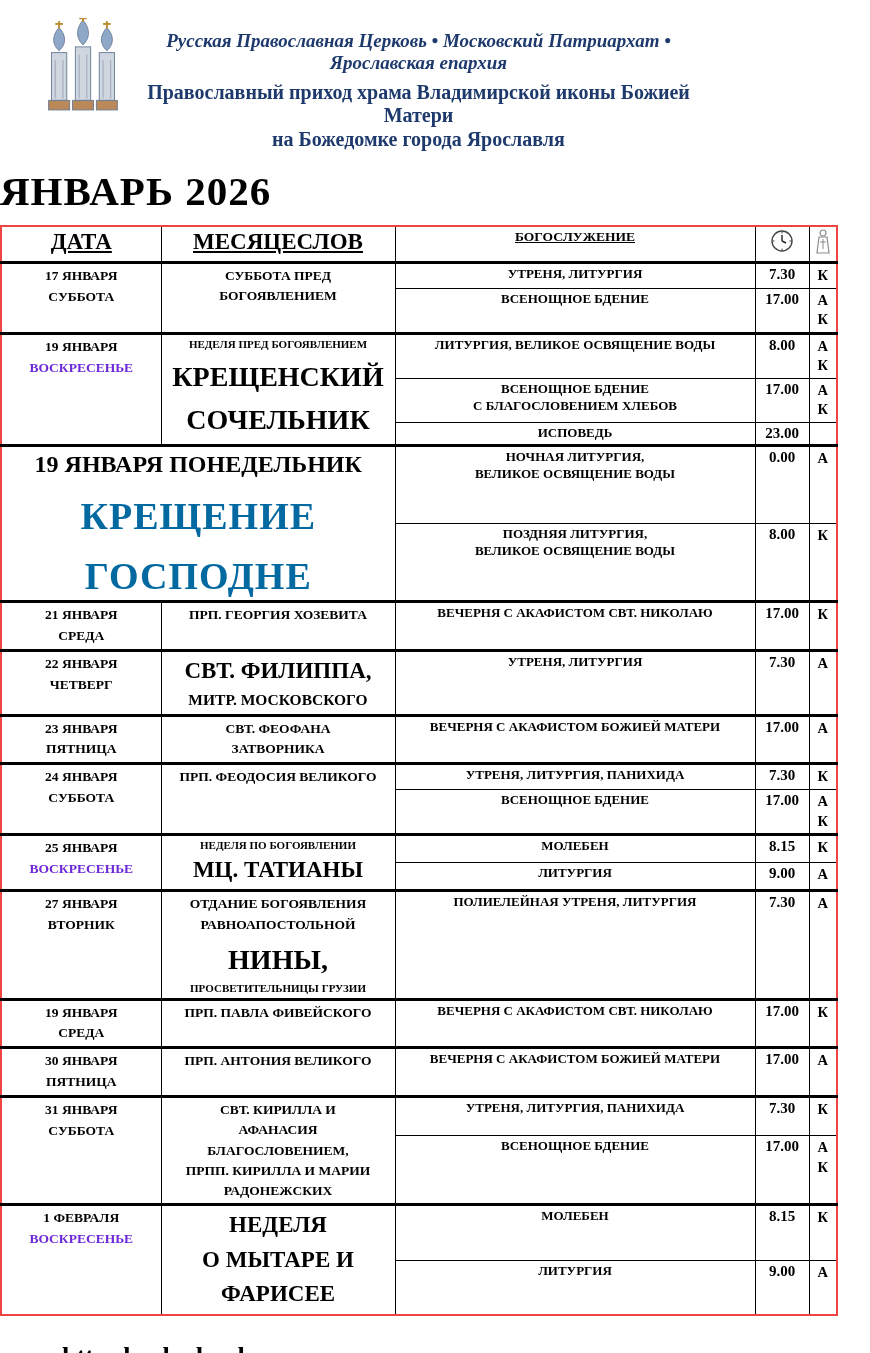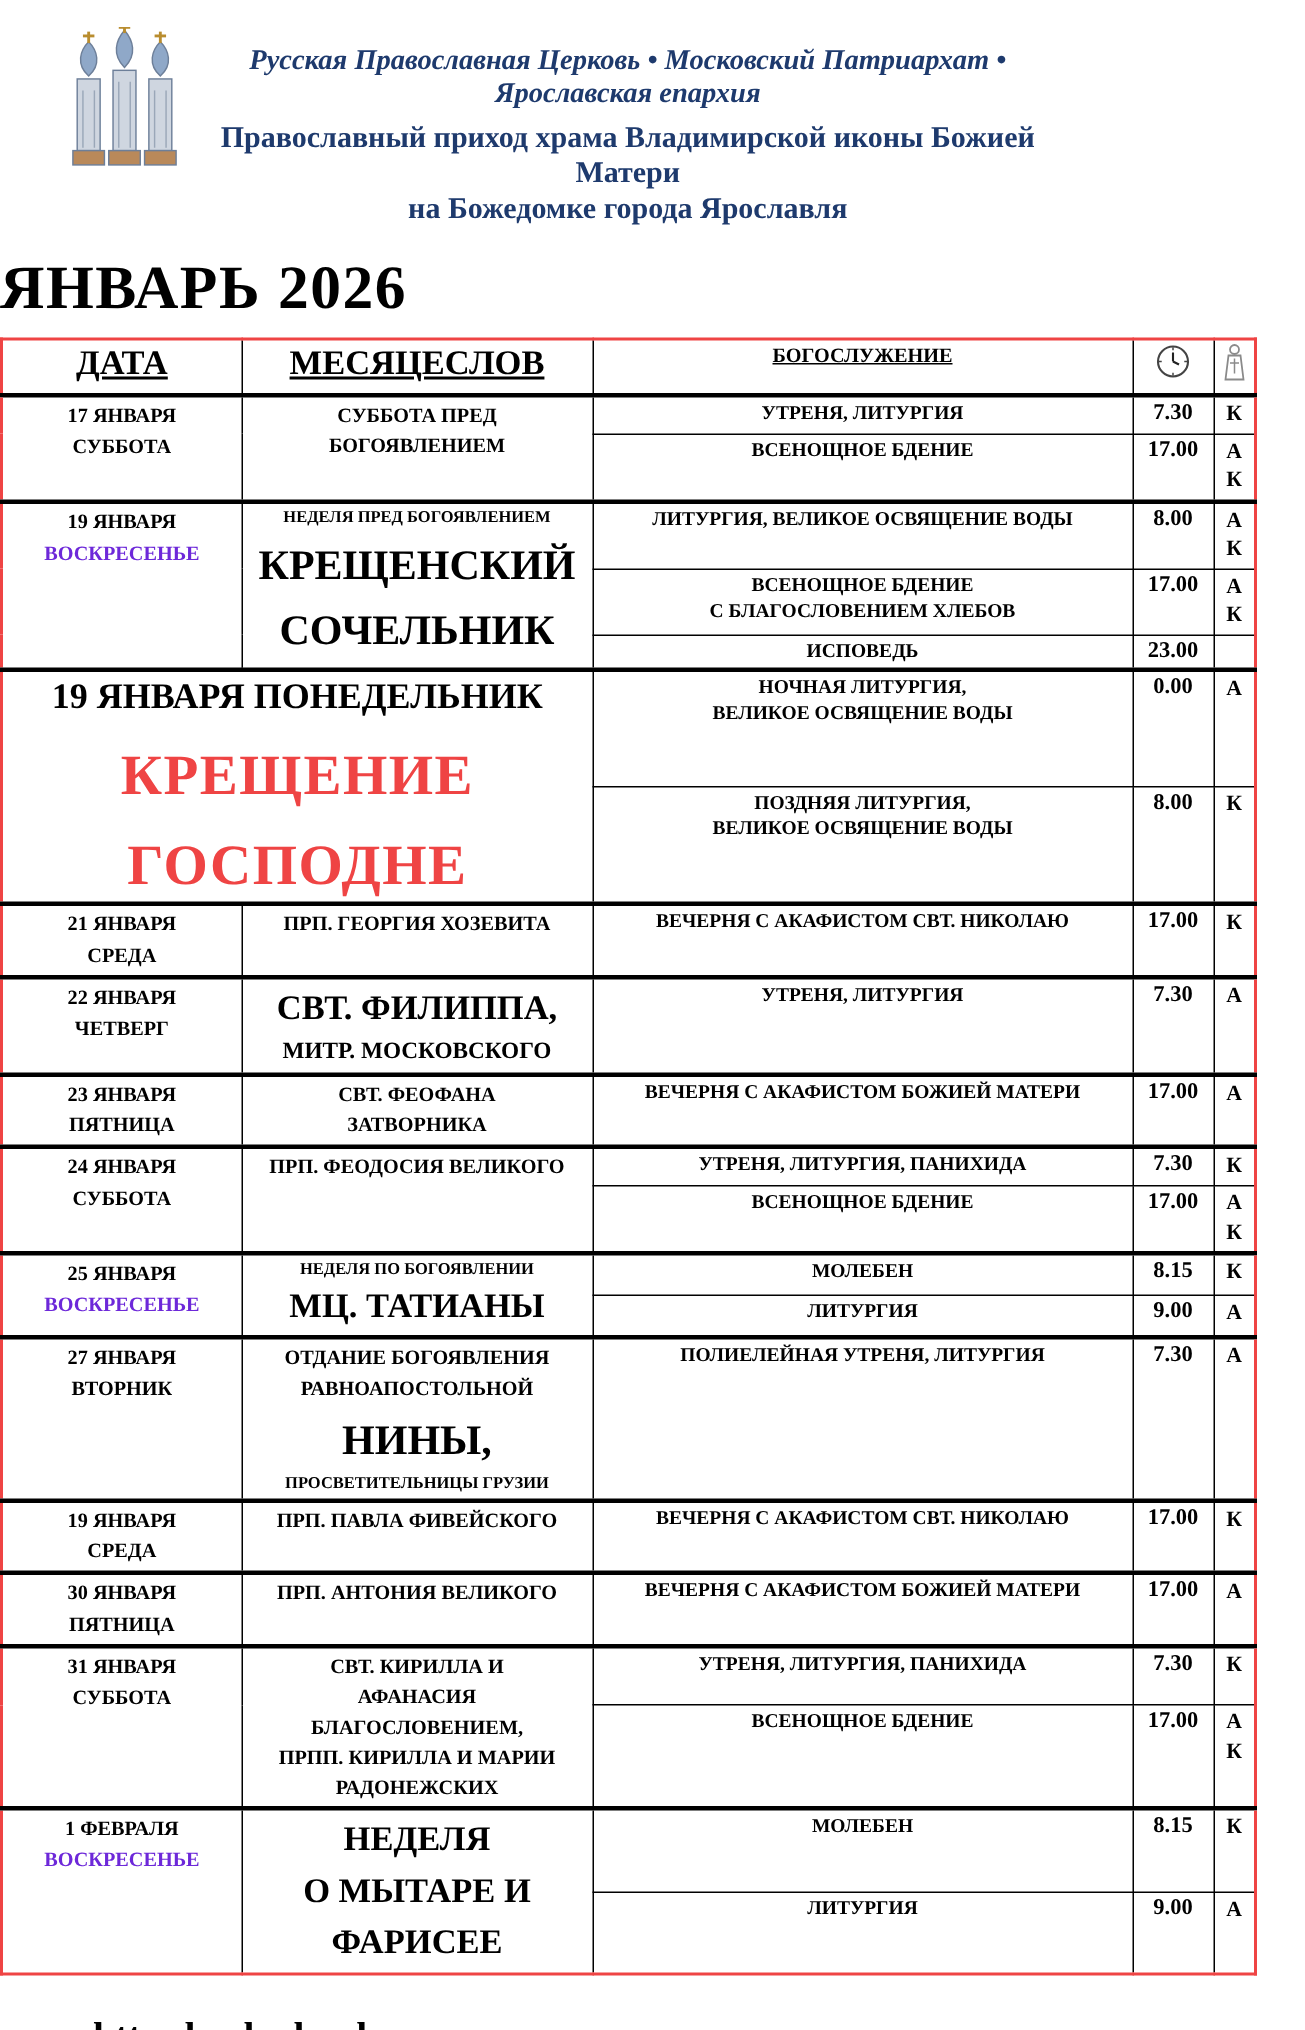--- a/index.html
+++ b/index.html
@@ -32,21 +32,21 @@
   .sz-s{font-size:11px;line-height:1.35;}
   .sz-n{font-size:13.5px;line-height:1.5;}
   .sz-m{font-size:15.5px;line-height:1.5;}
   .sz-b{font-size:23px;line-height:1.5;}
   .sz-xl{font-size:28px;line-height:1.35;margin:6px 0 2px 0;}
   .svc-cell{text-align:center;font-weight:bold;font-size:13px;white-space:pre-line;line-height:1.3;padding-top:3px;min-height:22px;}
   .time-cell{text-align:center;font-weight:bold;font-size:15px;padding-top:2px;}
   .priest-cell{text-align:center;font-weight:bold;font-size:14.5px;line-height:1.35;padding-top:2px;}
   .feast-cell{text-align:center;}
   .feast-title{font-size:24px;font-weight:bold;margin-top:2px;}
-  .feast-line{font-size:38px;font-weight:bold;color:#ef4444;margin-top:16px;letter-spacing:1px;}
+  .feast-line{font-size:38px;font-weight:bold;color:#0369a1;margin-top:16px;letter-spacing:1px;}
 
   
   .contact-row{display:flex;justify-content:space-between;align-items:baseline;padding:0 38px 0 62px;margin-top:26px;font-weight:bold;font-size:26px;}
 </style>
 </head>
 <body>
 
 <div class="page">
 
   <div class="hdr">

